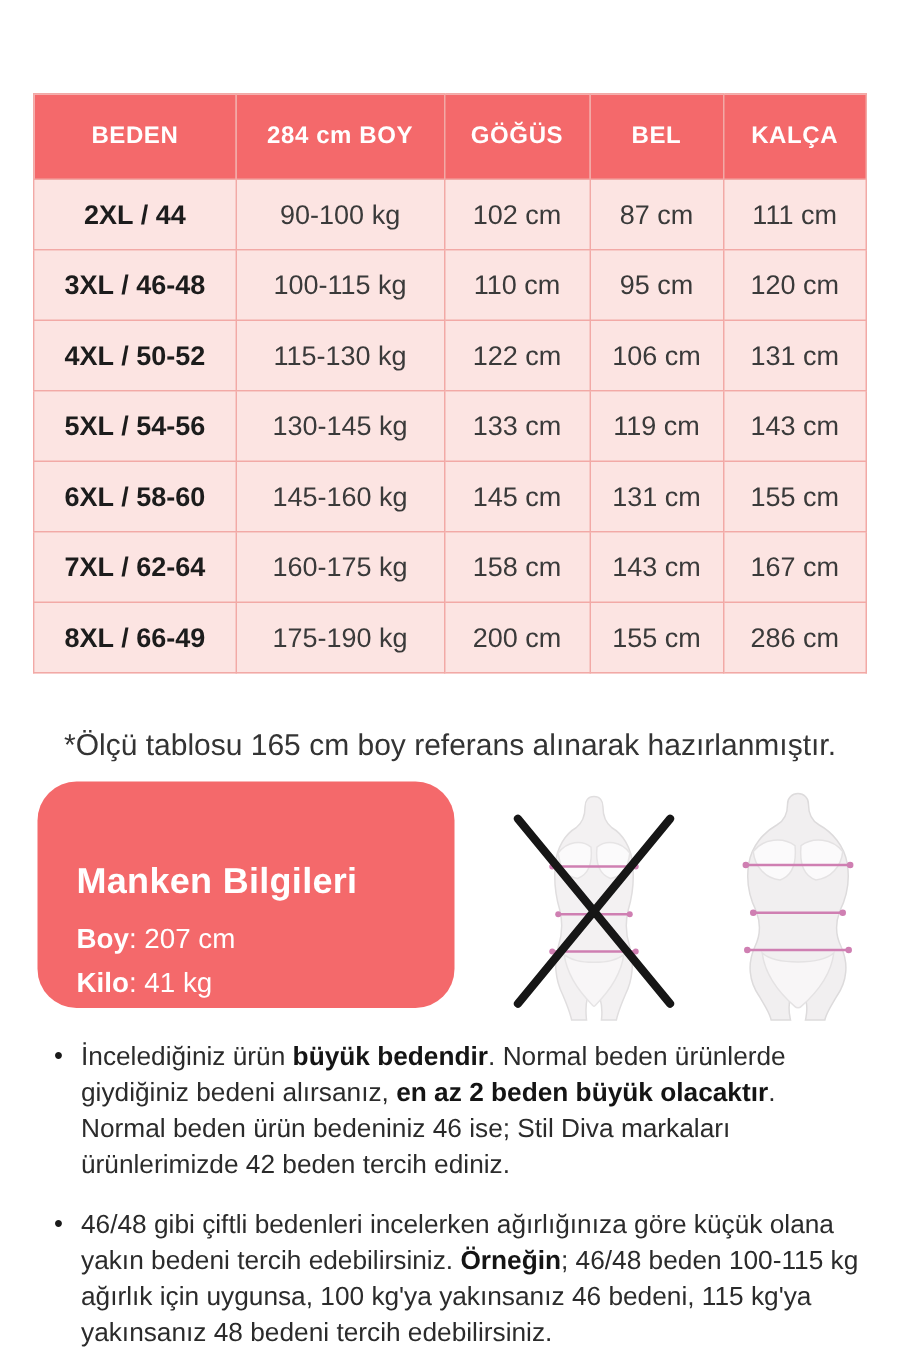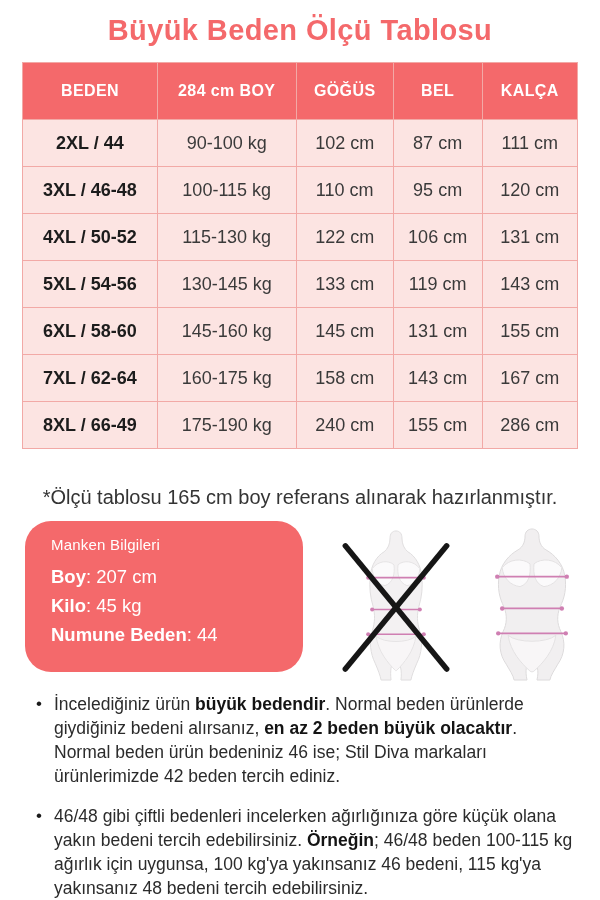--- a/index.html
+++ b/index.html
@@ -45,21 +45,21 @@
   .table-footnote{
     position:absolute;top:486px;left:0;width:100%;
     text-align:center;font-size:20px;font-weight:500;color:#343434;
   }
 
   .mannequin-card{
     position:absolute;left:25px;top:521px;width:278px;height:151px;
     background:var(--coral);border-radius:26px;
     padding:15px 24px 0 26px;color:#ffffff;
   }
-  .mannequin-card h2{font-size:15px;font-weight:400;letter-spacing:.2px;margin-bottom:9px;}
+  .mannequin-card h2{font-size:24px;font-weight:700;letter-spacing:.2px;margin-bottom:9px;margin-top:38px;}
   .m-line{font-size:18.5px;line-height:1.58;}
   .m-label{font-weight:800;}
   .m-value{font-weight:400;}
 
   .figures{
     position:absolute;left:334px;top:520px;width:260px;height:170px;
     display:flex;justify-content:space-between;align-items:center;
   }
   .figure{width:124px;height:164px;}
 
@@ -77,21 +77,20 @@
     font-size:17px;line-height:1.42;color:#1a1a1a;
   }
   .note-text{flex:1;}
   .note-text b{font-weight:800;color:#141414;}
 </style>
 </head>
 <body>
 
 <div class="page">
 
-  <h1 class="page-title">Büyük Beden Ölçü Tablosu</h1>
 
   <table class="size-table">
     <colgroup>
       <col class="c1">
         <col class="c2">
         <col class="c3">
         <col class="c4">
         <col class="c5">
     </colgroup>
     <thead>
@@ -142,34 +141,34 @@
         <tr>
           <td class="size-col">7XL / 62-64</td>
           <td>160-175 kg</td>
           <td>158 cm</td>
           <td>143 cm</td>
           <td>167 cm</td>
         </tr>
         <tr>
           <td class="size-col">8XL / 66-49</td>
           <td>175-190 kg</td>
-          <td>240 cm</td>
+          <td>200 cm</td>
           <td>155 cm</td>
           <td>286 cm</td>
         </tr>
       </tbody>
   </table>
 
   <p class="table-footnote">*Ölçü tablosu 165 cm boy referans alınarak hazırlanmıştır.</p>
 
   <div class="mannequin-card">
     <h2>Manken Bilgileri</h2>
     <div>
         <div class="m-line"><span class="m-label">Boy</span><span class="m-value">: 207 cm</span></div>
-        <div class="m-line"><span class="m-label">Kilo</span><span class="m-value">: 45 kg</span></div>
+        <div class="m-line"><span class="m-label">Kilo</span><span class="m-value">: 41 kg</span></div>
         <div class="m-line"><span class="m-label">Numune Beden</span><span class="m-value">: 44</span></div>
       </div>
   </div>
 
   <div class="figures">
 
     <svg class="figure" viewBox="0 0 120 165">
       <path d="M60,8 C56,8 54,11 54,15 C54,21 52,26 48,29 C41,33 35,42 34,54
                C33,65 34,74 37,84 C39,92 39,100 36,109 C33,119 34,131 39,141
                C42,148 44,153 45,158 L55,158 C54,149 55,142 58,138 L60,136

